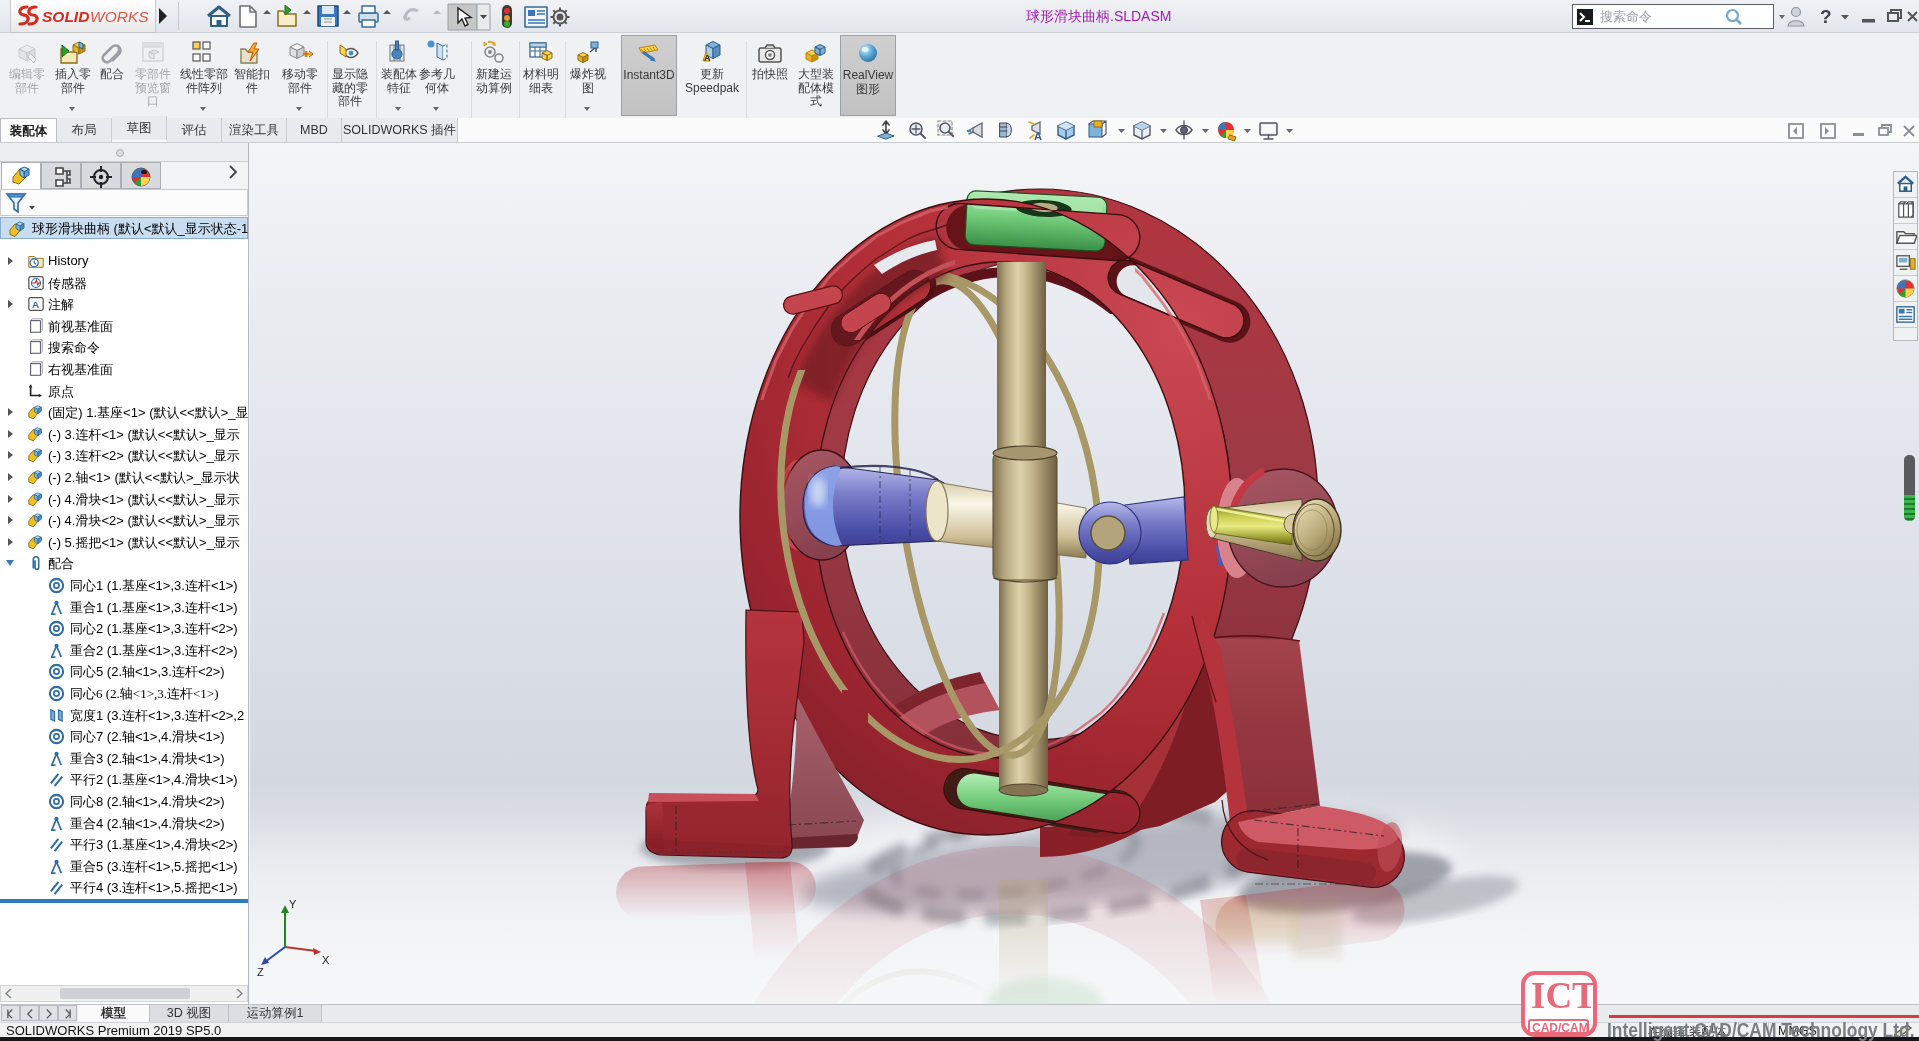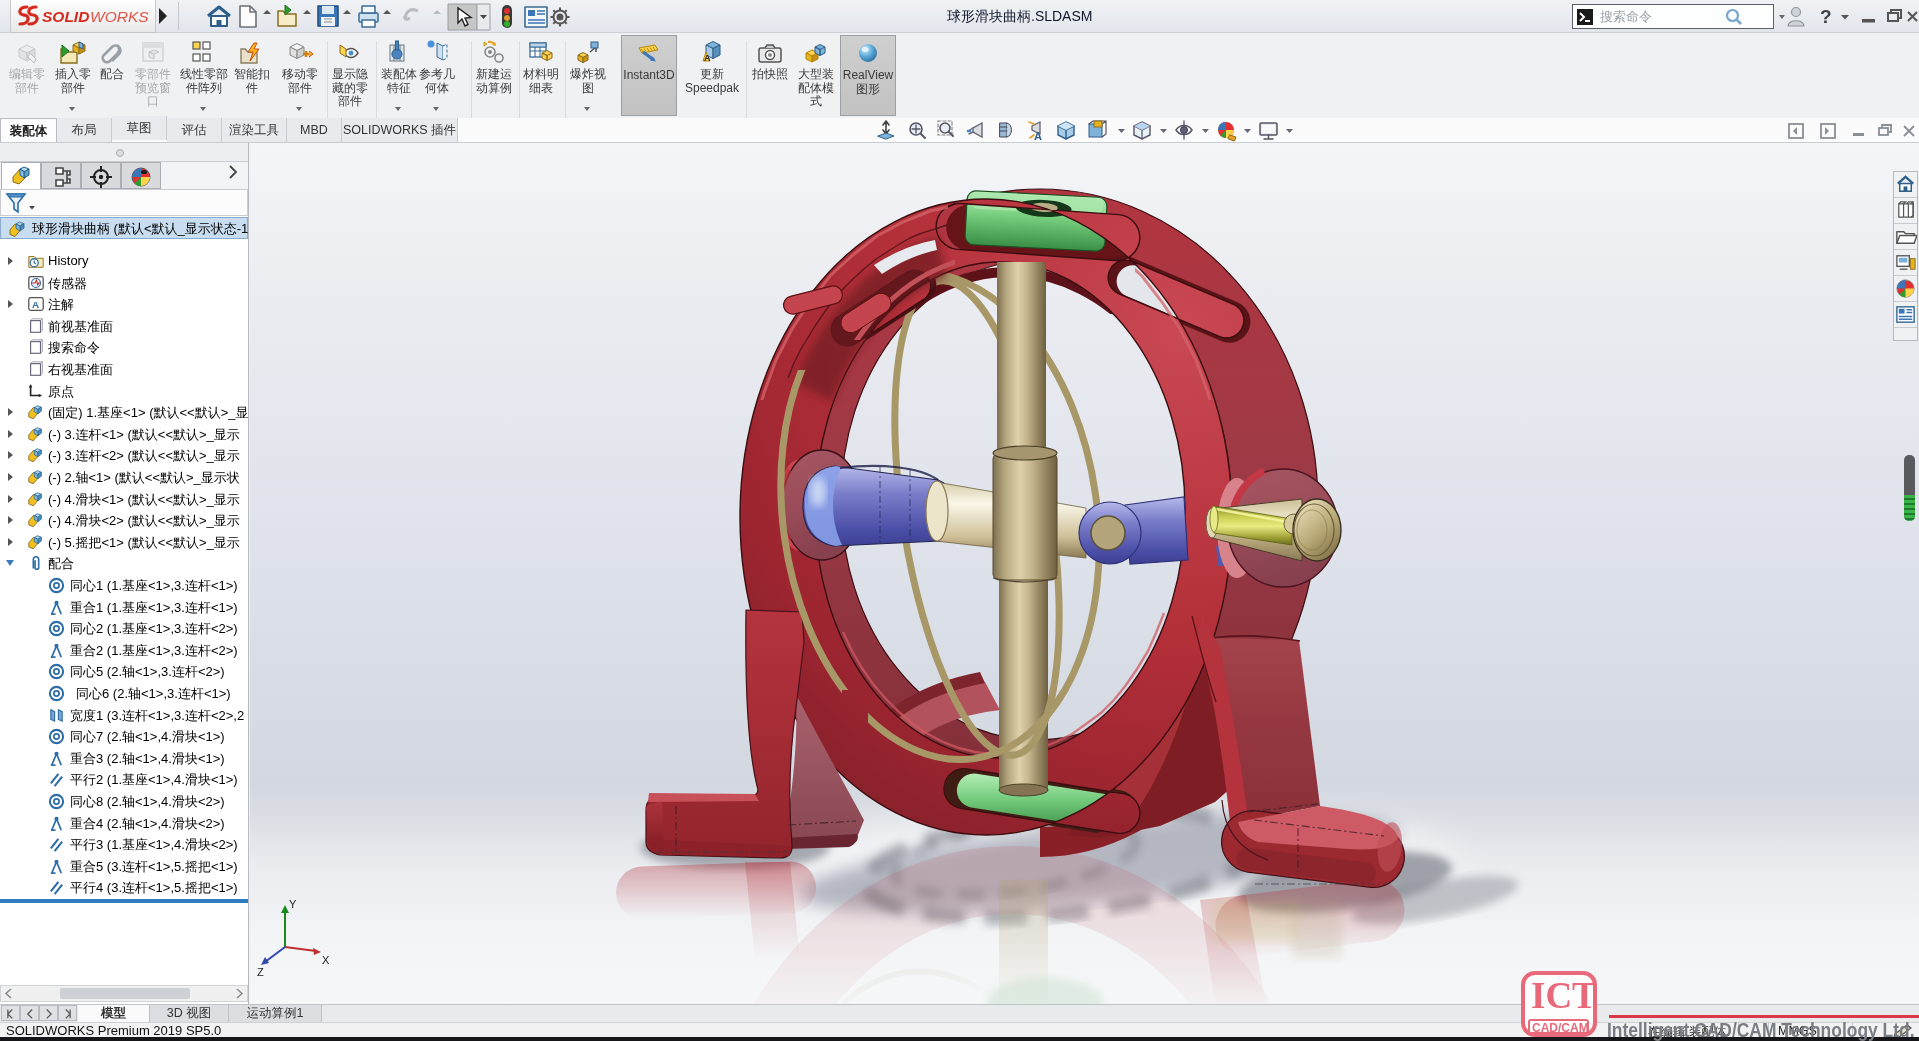--- a/index.html
+++ b/index.html
@@ -90,21 +90,21 @@
         <rect x="6" y="7" width="7" height="6" fill="#3a76b8"></rect>
         <path d="M15,8 h8 M15,11 h8 M6,17 h17 M6,20 h17" stroke="#3a76b8" stroke-width="1.6"></path>
       </g>
 <g transform="translate(350,0)" fill="none" stroke="#555" stroke-width="2">
         <circle cx="10" cy="14" r="6.5"></circle>
         <circle cx="10" cy="14" r="2.5" fill="#555"></circle>
         <path d="M10,4.5 v3 M10,20.5 v3 M0.5,14 h3 M16.5,14 h3 M3.3,7.3 l2.1,2.1 M14.6,18.6 l2.1,2.1 M16.7,7.3 l-2.1,2.1 M5.4,18.6 l-2.1,2.1"></path>
       </g>
 </g>
   </svg>
-<div class="abs" style="left:947px;top:8px;font-size:14px;color:#0f172a;text-align:center;">球形滑块曲柄.SLDASM</div>
+<div class="abs" style="left:1026px;top:8px;font-size:14px;color:#a21caf;text-align:center;">球形滑块曲柄.SLDASM</div>
 <div class="abs" style="left:1572px;top:4px;width:202px;height:25px;background:#fdfefe;border:1px solid #5a5f66;display:flex;align-items:center;">
 <svg width="18" height="18" style="margin-left:3px" viewBox="0 0 18 18">
       <rect x="1" y="1" width="16" height="16" fill="#1a1a1a"></rect>
       <path d="M4,5 l4,4 l-4,4" stroke="#fff" stroke-width="2" fill="none"></path>
       <path d="M9,13 h5" stroke="#fff" stroke-width="2"></path>
     </svg>
 <span style="font-size:13px;color:#9aa0a8;margin-left:6px;">搜索命令</span>
 <svg width="20" height="20" viewBox="0 0 20 20" style="margin-left:72px;">
       <circle cx="8.5" cy="8.5" r="5.5" fill="none" stroke="#7aa7cc" stroke-width="2.2"></circle>
       <path d="M12.5,12.5 l4.5,4.5" stroke="#7aa7cc" stroke-width="2.6"></path>
@@ -615,21 +615,21 @@
       <circle cx="9" cy="9" r="2.8" fill="none" stroke="#2d6da8" stroke-width="1.8"></circle>
     </svg>
 <div class="trow" style="top:517.4000000000002px;">
       <span class="tx" style="left:70px;">同心5 (2.轴&lt;1&gt;,3.连杆&lt;2&gt;)</span>
     </div>
 <svg class="abs" style="left:48px;top:542.0000000000002px" width="17" height="17" viewBox="0 0 18 18">
       <circle cx="9" cy="9" r="7" fill="none" stroke="#2d6da8" stroke-width="2.2"></circle>
       <circle cx="9" cy="9" r="2.8" fill="none" stroke="#2d6da8" stroke-width="1.8"></circle>
     </svg>
 <div class="trow" style="top:539.0000000000002px;">
-      <span class="tx" style="left:76px;">同心6 (2.轴&lt;1&gt;,3.连杆&lt;1&gt;)</span>
+      <span class="tx" style="left:70px;font-family:Liberation Serif, serif;">同心6 (2.轴&lt;1&gt;,3.连杆&lt;1&gt;)</span>
     </div>
 <svg class="abs" style="left:48px;top:563.6000000000003px" width="17" height="17" viewBox="0 0 18 18">
       <path d="M3,3 l4,2 v10 l-4,-2 z M11,3 l4,2 v10 l-4,-2 z" fill="#7aa8d0" stroke="#2d6da8" stroke-width="1.2"></path>
     </svg>
 <div class="trow" style="top:560.6000000000003px;">
       <span class="tx" style="left:70px;">宽度1 (3.连杆&lt;1&gt;,3.连杆&lt;2&gt;,2</span>
     </div>
 <svg class="abs" style="left:48px;top:585.2000000000003px" width="17" height="17" viewBox="0 0 18 18">
       <circle cx="9" cy="9" r="7" fill="none" stroke="#2d6da8" stroke-width="2.2"></circle>
       <circle cx="9" cy="9" r="2.8" fill="none" stroke="#2d6da8" stroke-width="1.8"></circle>

